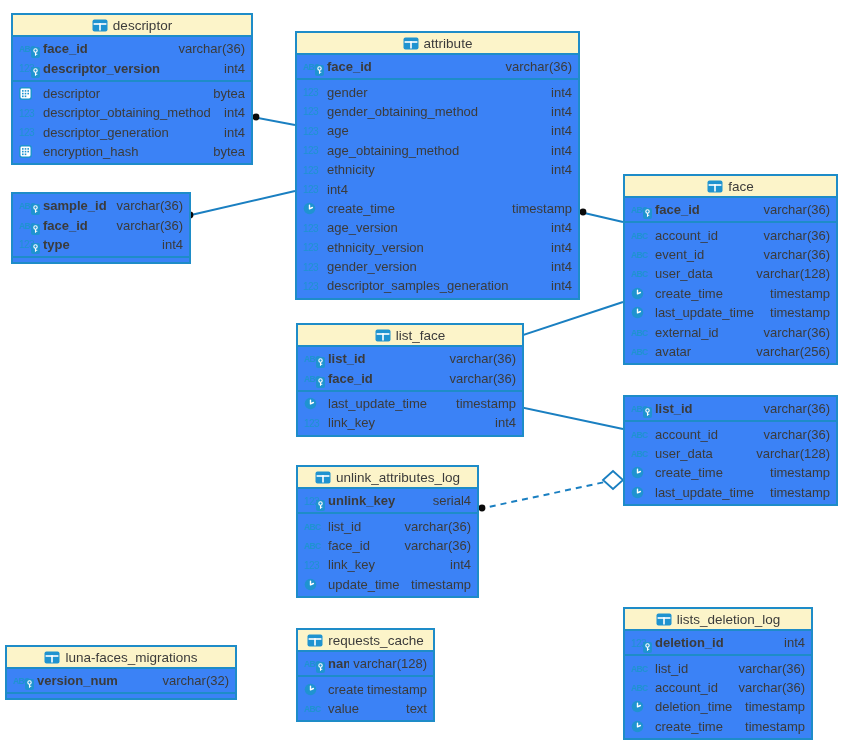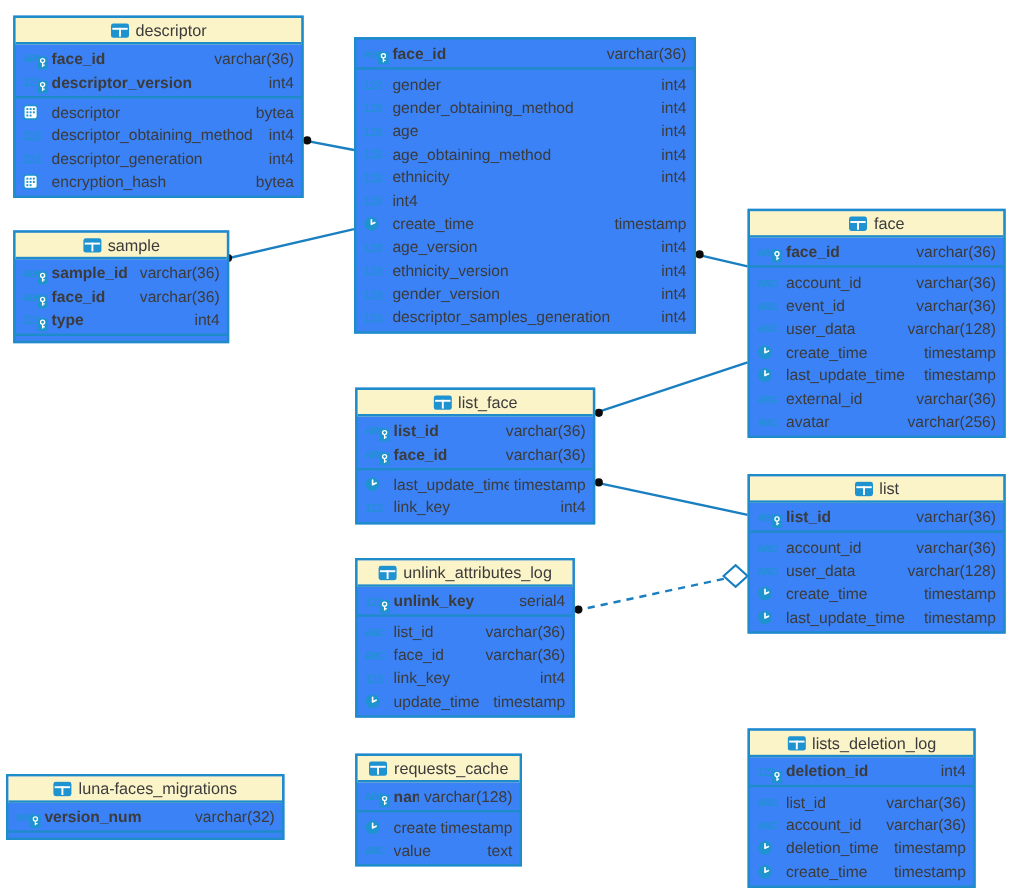--- a/index.html
+++ b/index.html
@@ -164,20 +164,30 @@
               </svg>
             </span>
             <span class="cname">encryption_hash</span>
             <span class="ctype">bytea</span>
           </div>
         </div>
       </div>
   </div>
 
   <div class="card" style="left:295px;top:31px;width:285px">
+    <div class="head">
+      <span class="ticon">
+          <svg width="16" height="13" viewBox="0 0 16 13">
+            <rect x="0.5" y="0.5" width="15" height="12" rx="2" fill="var(--icon)"></rect>
+            <rect x="1.6" y="4.2" width="12.8" height="1.6" fill="#fff"></rect>
+            <rect x="7.2" y="4.2" width="1.6" height="7.3" fill="#fff"></rect>
+          </svg>
+        </span>
+      <span class="tname">attribute</span>
+    </div>
     <div class="cols">
         <div class="sec pk-sec">
           <div class="crow pk-row">
             <span class="cicon">
               <svg width="19" height="11" viewBox="0 0 19 11">
                 <text x="0" y="9" font-family="Liberation Sans, sans-serif" font-size="8.5" font-weight="bold" fill="var(--icon)" letter-spacing="-0.6">ABC</text>
               </svg>
               <span class="keybadge">
                 <svg width="9" height="11" viewBox="0 0 9 11">
                   <rect x="0" y="0" width="9" height="11" rx="2" fill="var(--icon)"></rect>
@@ -388,30 +398,20 @@
               </svg>
             </span>
             <span class="cname">avatar</span>
             <span class="ctype">varchar(256)</span>
           </div>
         </div>
       </div>
   </div>
 
   <div class="card" style="left:11px;top:192px;width:180px">
-    <div class="head">
-      <span class="ticon">
-          <svg width="16" height="13" viewBox="0 0 16 13">
-            <rect x="0.5" y="0.5" width="15" height="12" rx="2" fill="var(--icon)"></rect>
-            <rect x="1.6" y="4.2" width="12.8" height="1.6" fill="#fff"></rect>
-            <rect x="7.2" y="4.2" width="1.6" height="7.3" fill="#fff"></rect>
-          </svg>
-        </span>
-      <span class="tname">sample</span>
-    </div>
     <div class="cols">
         <div class="sec pk-sec">
           <div class="crow pk-row">
             <span class="cicon">
               <svg width="19" height="11" viewBox="0 0 19 11">
                 <text x="0" y="9" font-family="Liberation Sans, sans-serif" font-size="8.5" font-weight="bold" fill="var(--icon)" letter-spacing="-0.6">ABC</text>
               </svg>
               <span class="keybadge">
                 <svg width="9" height="11" viewBox="0 0 9 11">
                   <rect x="0" y="0" width="9" height="11" rx="2" fill="var(--icon)"></rect>
@@ -453,21 +453,21 @@
               </span>
             </span>
             <span class="cname">type</span>
             <span class="ctype">int4</span>
           </div>
         </div>
         <div class="sec col-sec"></div>
       </div>
   </div>
 
-  <div class="card" style="left:296px;top:323px;width:200px">
+  <div class="card" style="left:296px;top:323px;width:228px">
     <div class="head">
       <span class="ticon">
           <svg width="16" height="13" viewBox="0 0 16 13">
             <rect x="0.5" y="0.5" width="15" height="12" rx="2" fill="var(--icon)"></rect>
             <rect x="1.6" y="4.2" width="12.8" height="1.6" fill="#fff"></rect>
             <rect x="7.2" y="4.2" width="1.6" height="7.3" fill="#fff"></rect>
           </svg>
         </span>
       <span class="tname">list_face</span>
     </div>
@@ -524,30 +524,20 @@
               </svg>
             </span>
             <span class="cname">link_key</span>
             <span class="ctype">int4</span>
           </div>
         </div>
       </div>
   </div>
 
   <div class="card" style="left:623px;top:395px;width:215px">
-    <div class="head">
-      <span class="ticon">
-          <svg width="16" height="13" viewBox="0 0 16 13">
-            <rect x="0.5" y="0.5" width="15" height="12" rx="2" fill="var(--icon)"></rect>
-            <rect x="1.6" y="4.2" width="12.8" height="1.6" fill="#fff"></rect>
-            <rect x="7.2" y="4.2" width="1.6" height="7.3" fill="#fff"></rect>
-          </svg>
-        </span>
-      <span class="tname">list</span>
-    </div>
     <div class="cols">
         <div class="sec pk-sec">
           <div class="crow pk-row">
             <span class="cicon">
               <svg width="19" height="11" viewBox="0 0 19 11">
                 <text x="0" y="9" font-family="Liberation Sans, sans-serif" font-size="8.5" font-weight="bold" fill="var(--icon)" letter-spacing="-0.6">ABC</text>
               </svg>
               <span class="keybadge">
                 <svg width="9" height="11" viewBox="0 0 9 11">
                   <rect x="0" y="0" width="9" height="11" rx="2" fill="var(--icon)"></rect>

